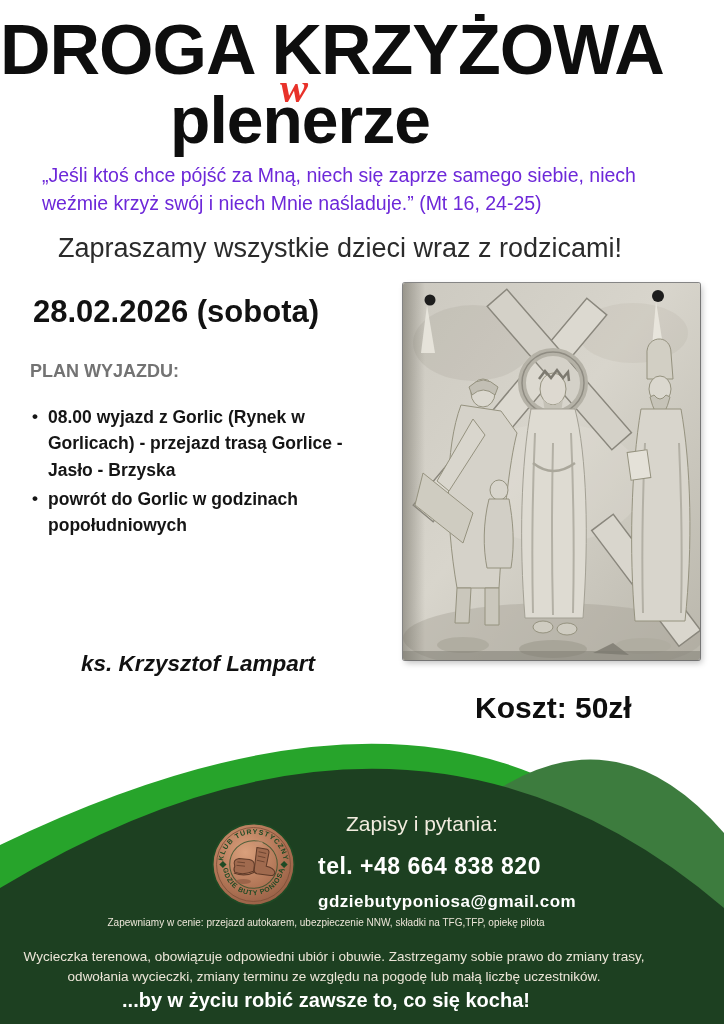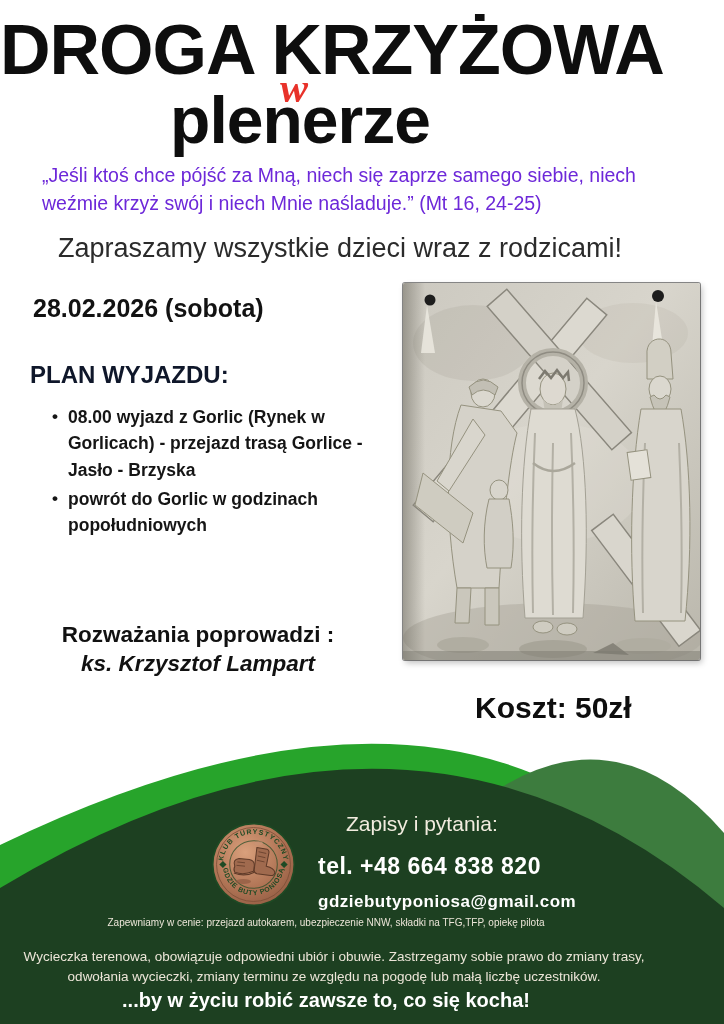--- a/index.html
+++ b/index.html
@@ -39,29 +39,29 @@
   .invitation {
     top: 233px; left: 20px; width: 640px;
     text-align: center;
     font-size: 27px; font-weight: 500; color: #2b2b2b;
     white-space: nowrap;
   }
 
   
   .event-date {
     top: 294px; left: 33px;
-    font-size: 25px; font-weight: 800; color: #121212;
+    font-size: 31px; font-weight: 800; color: #121212;
     white-space: nowrap;
   }
   .plan-heading {
     top: 361px; left: 30px;
-    font-size: 24px; font-weight: 800; color: #0f172a;
+    font-size: 18px; font-weight: 800; color: #737373;
   }
   .plan-list {
-    top: 404px; left: 52px; width: 348px;
+    top: 404px; left: 32px; width: 348px;
     list-style: none;
   }
   .plan-list li {
     position: relative;
     padding-left: 16px;
     font-size: 17.5px; font-weight: 700; color: #151515;
     line-height: 1.5; margin-bottom: 3px;
   }
   .plan-list li::before {
     content: "•";
@@ -129,21 +129,20 @@
 
   <div class="abs quote">„Jeśli ktoś chce pójść za Mną, niech się zaprze samego siebie, niech weźmie krzyż swój i niech Mnie naśladuje.” (Mt 16, 24-25)</div>
   <div class="abs invitation">Zapraszamy wszystkie dzieci wraz z rodzicami!</div>
 
   <div class="abs event-date">28.02.2026 (sobota)</div>
   <div class="abs plan-heading">PLAN WYJAZDU:</div>
   <ul class="abs plan-list">
     <li>08.00 wyjazd z Gorlic (Rynek w Gorlicach) - przejazd trasą Gorlice - Jasło - Brzyska</li>
     <li>powrót do Gorlic w godzinach popołudniowych</li>
   </ul>
-  <div class="abs leader-label">Rozważania poprowadzi :</div>
   <div class="abs leader-name">ks. Krzysztof Lampart</div>
   <div class="abs cost">Koszt: 50zł</div>
 
   <div class="abs relief">
     <svg width="297" height="377" viewBox="0 0 297 377" xmlns="http://www.w3.org/2000/svg">
       <defs>
         <linearGradient id="stone" x1="0" y1="0" x2="1" y2="1">
           <stop offset="0" stop-color="#ccc9c0"></stop>
           <stop offset="0.45" stop-color="#d8d5cc"></stop>
           <stop offset="1" stop-color="#bab7ac"></stop>

